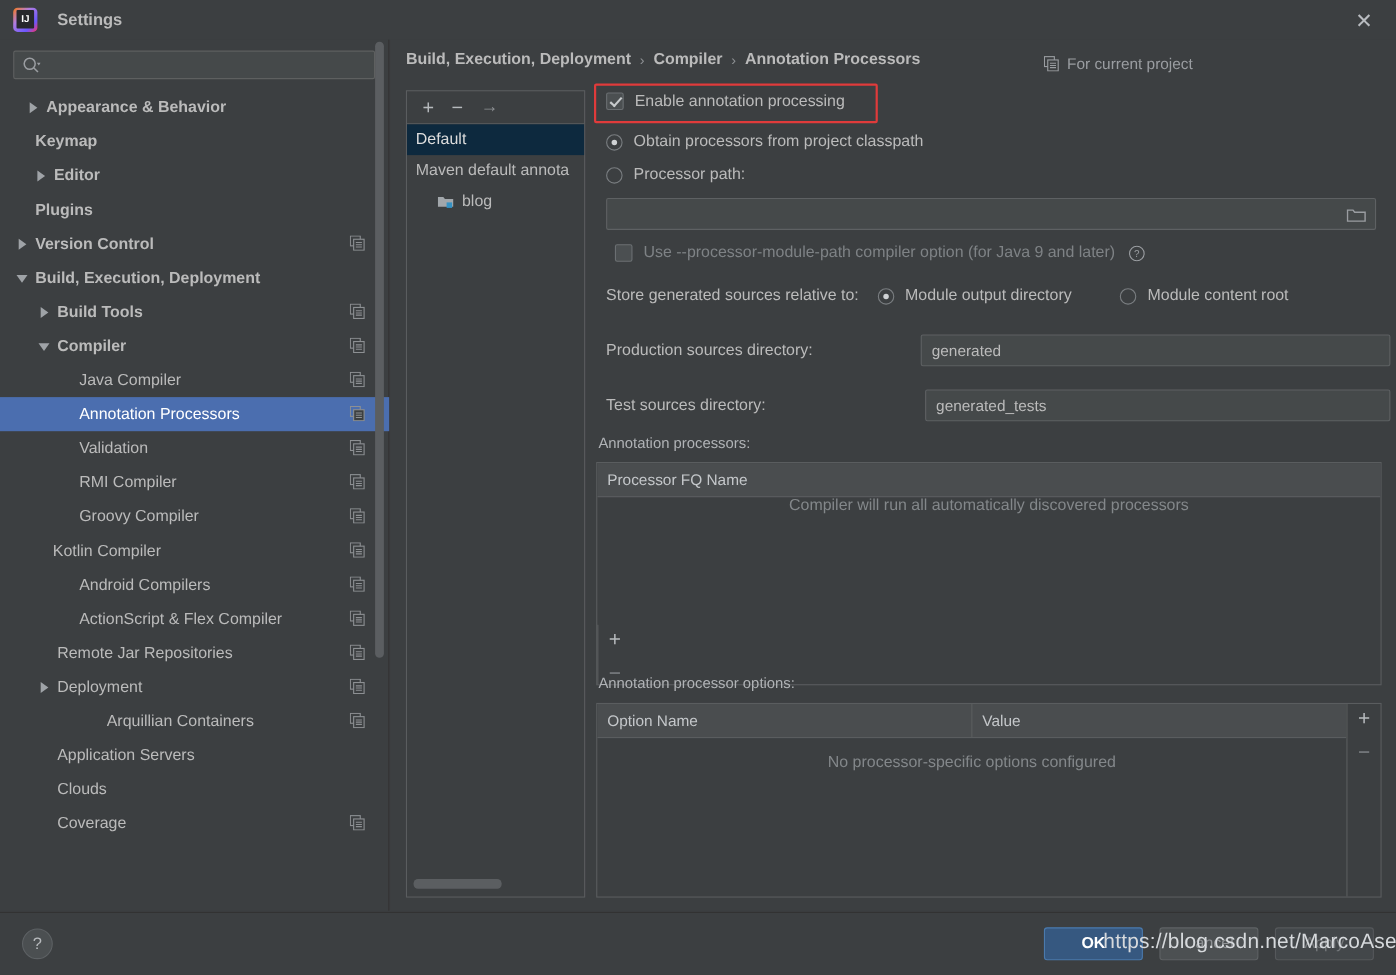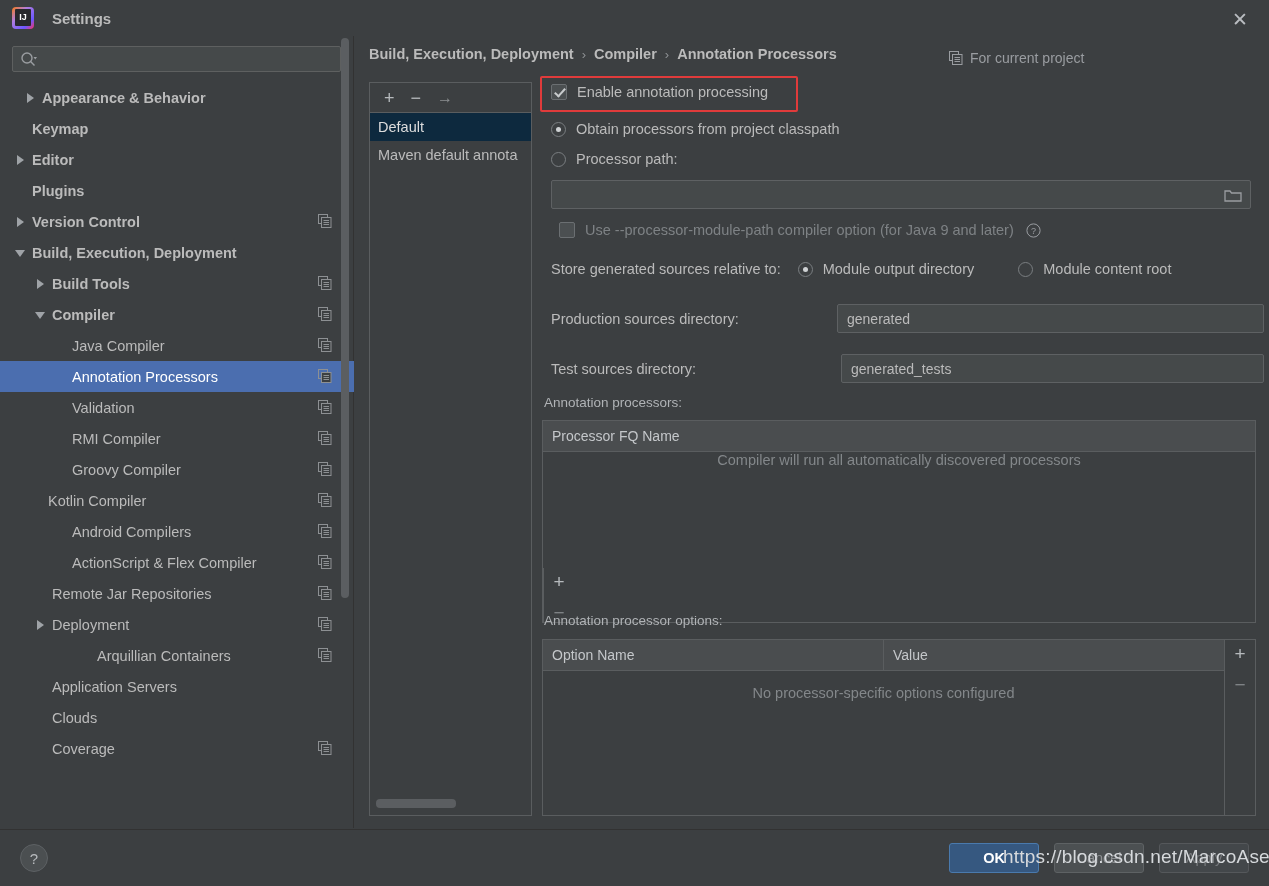--- a/index.html
+++ b/index.html
@@ -340,21 +340,21 @@
     </div>
     <div class="tree" id="tree">
         <div class="tree-row bold" style="padding-left: 24px;">
           <span class="tw closed"></span>
           <span class="tree-label">Appearance &amp; Behavior</span>
         </div>
         <div class="tree-row bold" style="padding-left: 14px;">
           <span class="tw"></span>
           <span class="tree-label">Keymap</span>
         </div>
-        <div class="tree-row bold" style="padding-left: 14px;">
+        <div class="tree-row bold" style="padding-left: 14px; margin-left: 17px;">
           <span class="tw closed"></span>
           <span class="tree-label">Editor</span>
         </div>
         <div class="tree-row bold" style="padding-left: 14px;">
           <span class="tw"></span>
           <span class="tree-label">Plugins</span>
         </div>
         <div class="tree-row bold" style="padding-left: 14px;">
           <span class="tw closed"></span>
           <span class="tree-label">Version Control</span>
@@ -563,20 +563,27 @@
         <span class="tb-btn">−</span>
         <span class="tb-btn arrow">→</span>
       </div>
       <div id="profile-rows">
           <div class="prof-row sel">
             <span>Default</span>
           </div>
           <div class="prof-row">
             <span>Maven default annota</span>
           </div>
+          <div class="prof-row child">
+            <svg class="mod-ico" viewBox="0 0 15 13">
+              <path d="M0 2 h5 l1.5 2 H14 v7 H0 Z" fill="#a2a7ab"></path>
+              <rect x="8" y="7" width="5" height="5" fill="#3592c4"></rect>
+            </svg>
+            <span>blog</span>
+          </div>
         </div>
       <div class="h-scroll"></div>
     </div>
 
     <div class="hl-box"></div>
 
     <div class="chk-row">
       <span class="chkbox on"></span>
       <span>Enable annotation processing</span>
     </div>

